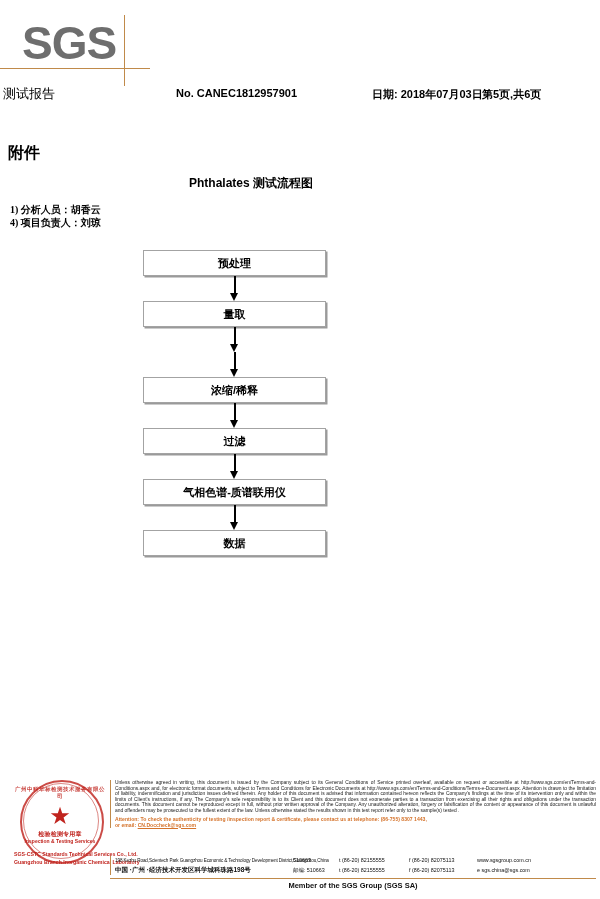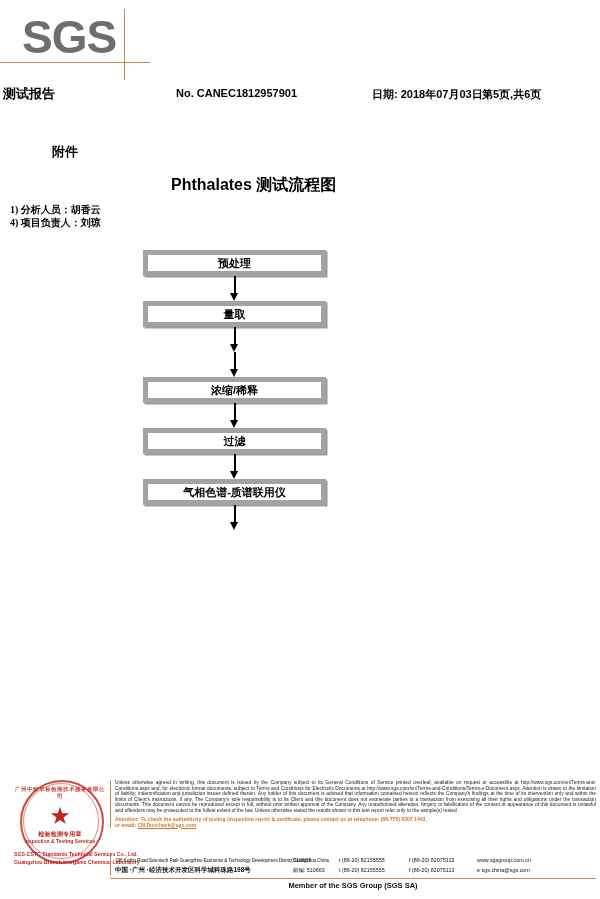--- a/index.html
+++ b/index.html
@@ -13,21 +13,21 @@
     position: relative;
     font-family: "Liberation Sans", "DejaVu Sans", sans-serif;
     color: #000000;
     overflow: hidden;
   }
 
   
   .logo-area {
     position: absolute;
     left: 0;
-    top: 6px;
+    top: 12px;
     width: 476px;
     height: 78px;
   }
   .sgs-logo {
     position: absolute;
     left: 22px;
     top: 8px;
     font-family: "Liberation Sans", "DejaVu Sans", sans-serif;
     font-size: 46px;
     font-weight: bold;
@@ -65,21 +65,21 @@
     left: 0;
     top: 85px;
     width: 600px;
     height: 20px;
   }
   .report-title {
     position: absolute;
     left: 3px;
     top: 0;
     font-size: 13px;
-    font-weight: bold;
+    font-weight: normal;
   }
   .report-no {
     position: absolute;
     left: 176px;
     top: 2px;
     font-size: 11px;
     font-weight: bold;
   }
   .report-date {
     position: absolute;
@@ -94,29 +94,28 @@
     top: 2px;
     font-size: 11px;
     font-weight: bold;
   }
 
   
   .attachment-label {
     position: absolute;
     left: 8px;
     top: 143px;
-    font-size: 13px;
-    font-weight: bold;
-    margin-left: 44px;
+    font-size: 16px;
+    font-weight: bold;
   }
   .flow-title {
     position: absolute;
-    left: 151px;
+    left: 169px;
     top: 175px;
-    font-size: 16px;
+    font-size: 12px;
     font-weight: bold;
     padding-left: 20px;
   }
   .person-list {
     position: absolute;
     left: 10px;
     top: 203px;
     font-size: 10px;
     font-weight: bold;
     line-height: 13px;
@@ -128,21 +127,21 @@
   .flowchart {
     position: absolute;
     left: 143px;
     top: 250px;
     width: 185px;
   }
   .flow-node {
     position: relative;
     width: 183px;
     height: 26px;
-    border: 5px solid #a3a3a3;
+    border: 1px solid #a3a3a3;
     box-shadow: 1.5px 1.5px 0 #9a9a9a;
     background: #ffffff;
     display: flex;
     align-items: center;
     justify-content: center;
     font-size: 11px;
     font-weight: bold;
     box-sizing: border-box;
   }
   .flow-arrow {
@@ -400,20 +399,21 @@
     <div class="shaft"></div>
     <div class="head"></div>
   </div>
 
   <div class="flow-node">气相色谱-质谱联用仪</div>
   <div class="flow-arrow">
     <div class="shaft"></div>
     <div class="head"></div>
   </div>
 
+  <div class="flow-node">数据</div>
 </div>
 
 <div class="footer">
 
   <div class="seal">
     <div class="seal-ring"></div>
     <div class="seal-ring2"></div>
     <div class="seal-arc-top">广州中科华标检测技术服务有限公司</div>
     <div class="seal-star">★</div>
     <div class="seal-cn">检验检测专用章</div>

